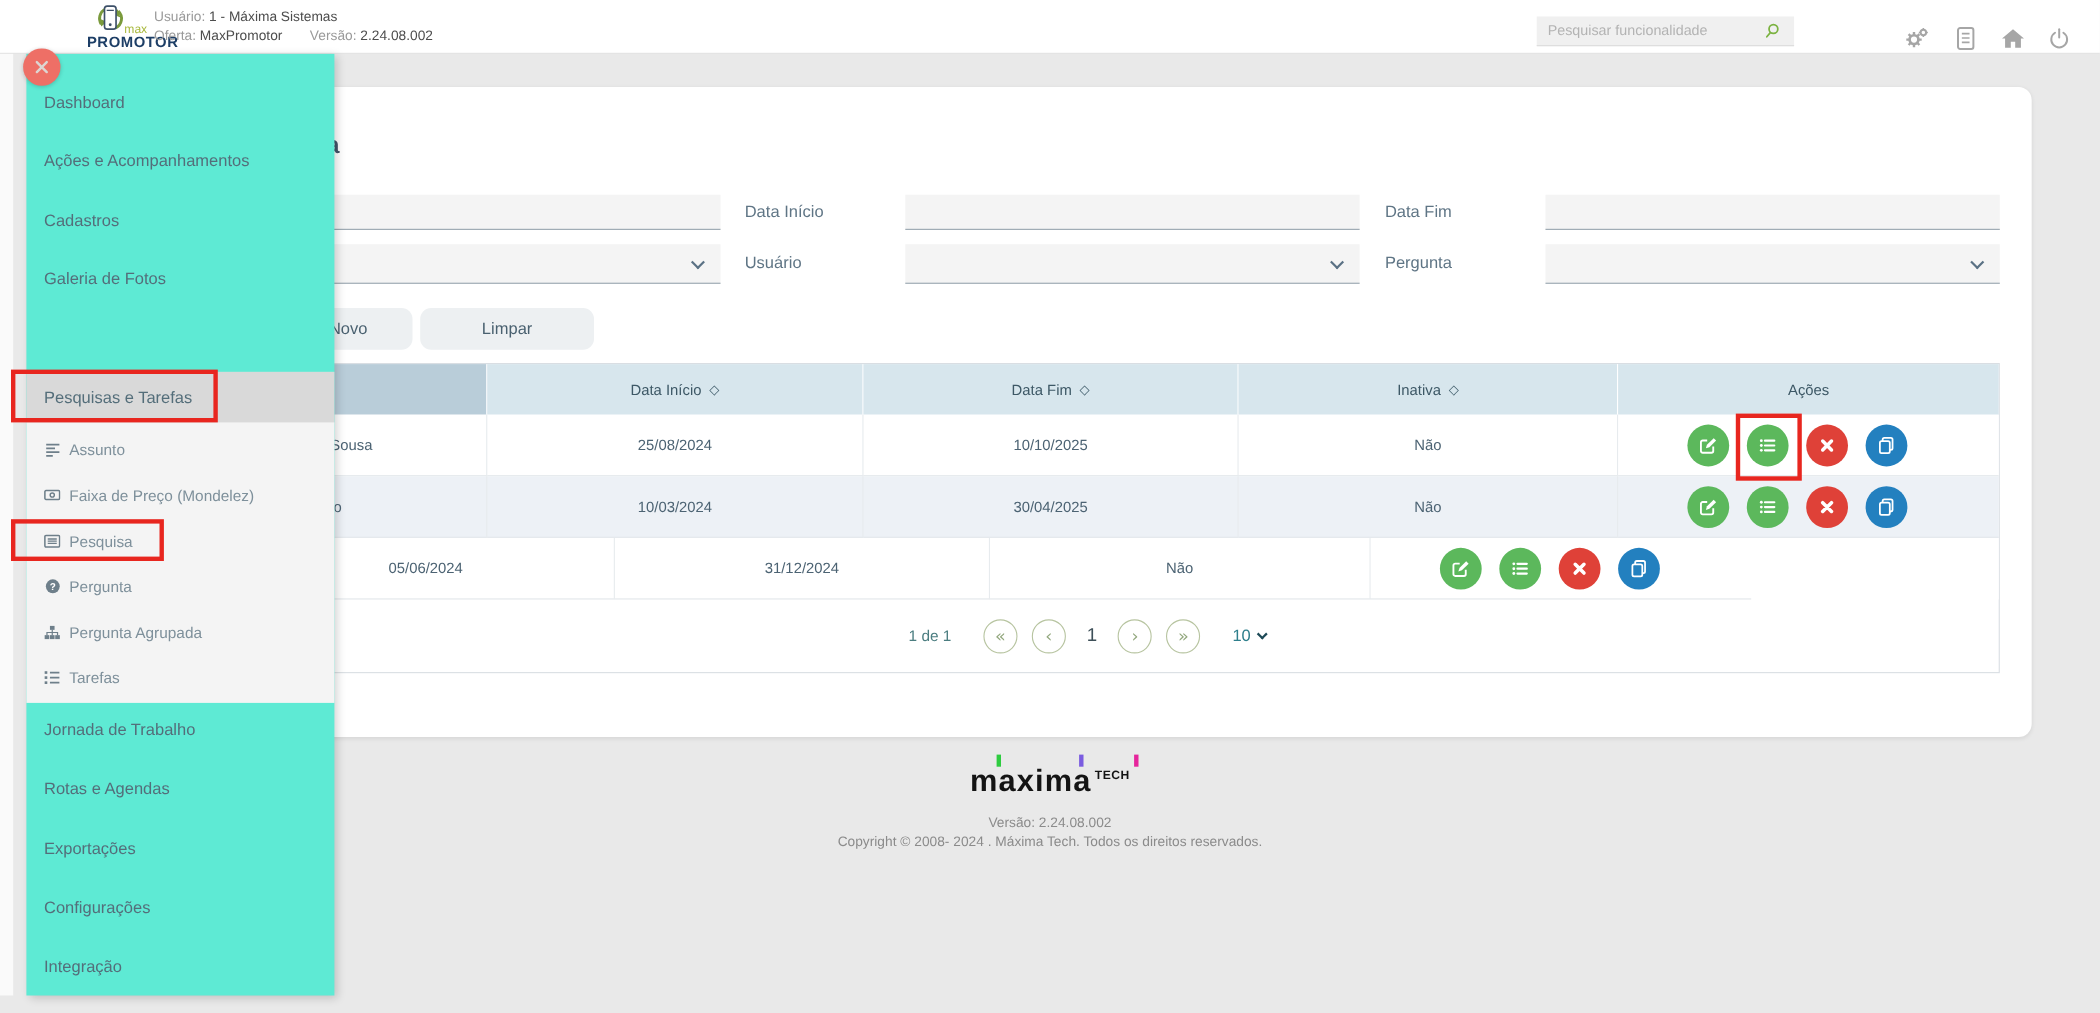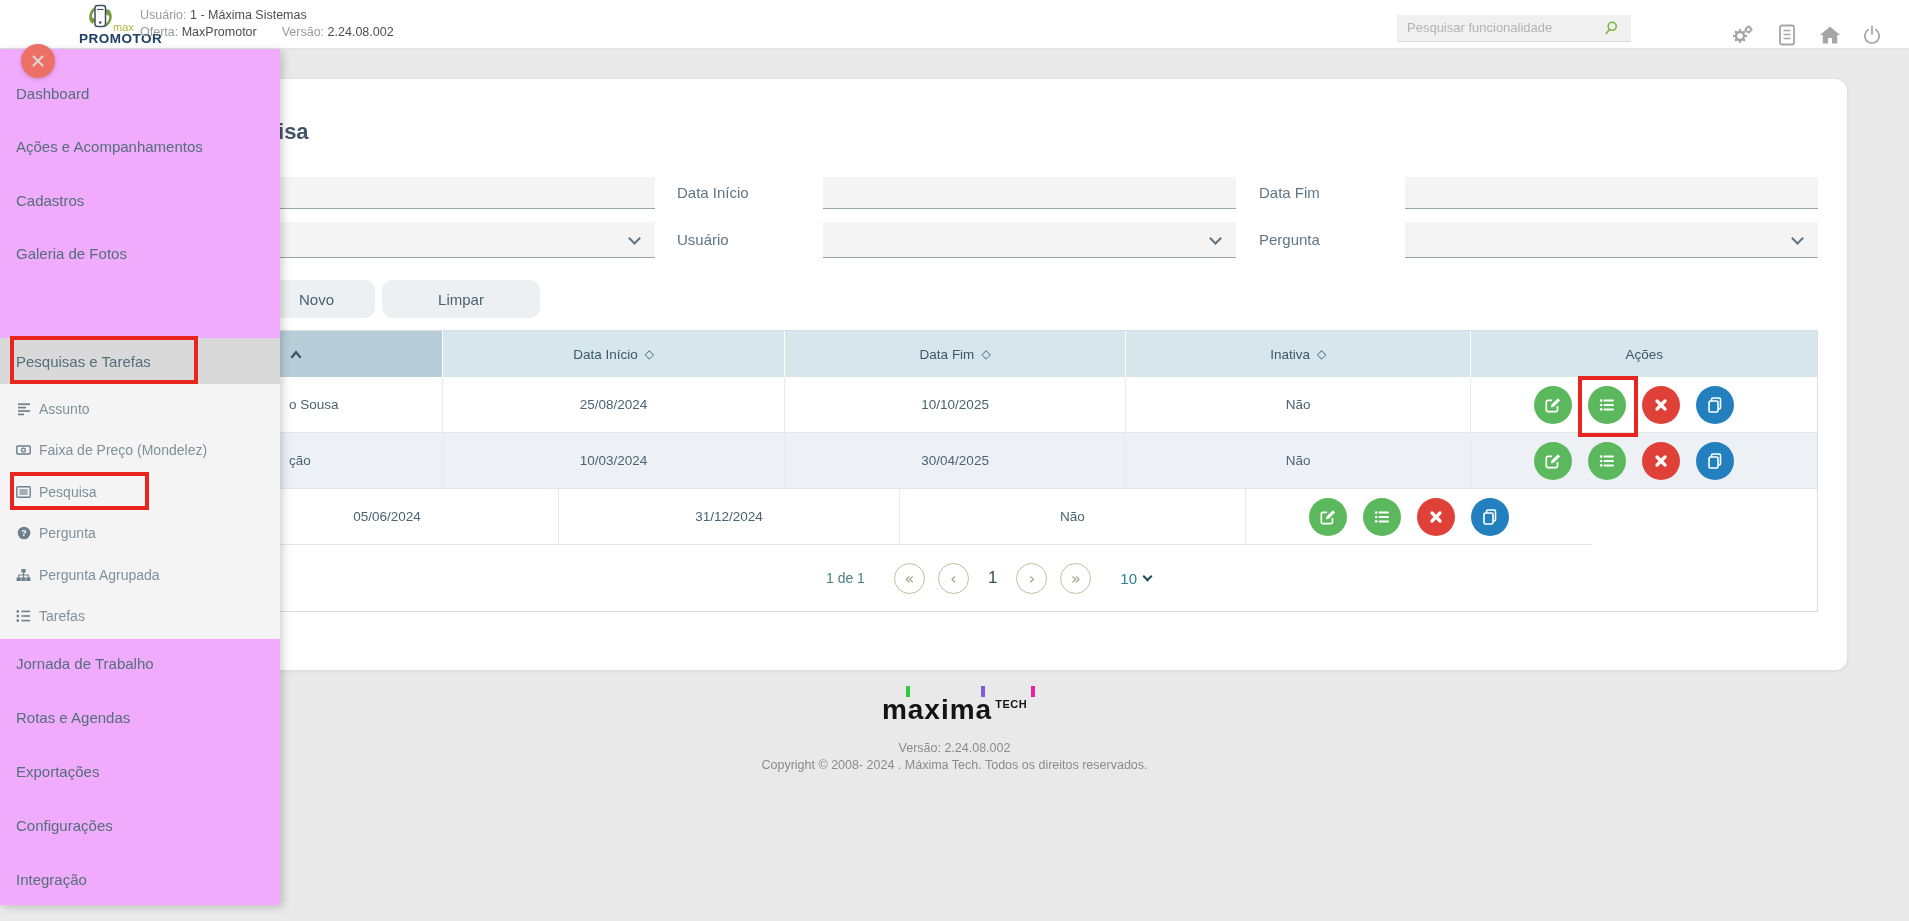--- a/index.html
+++ b/index.html
@@ -16,21 +16,21 @@
   .uinfo .lb{color:#9a9a9a}
   .uinfo .gap{display:inline-block;width:18px}
   .search{position:absolute;left:1397px;top:15px;width:234px;height:27px;background:#f0f0f0;border-bottom:1px solid #dcdcdc}
   .search input{position:absolute;left:10px;top:0;width:190px;height:25px;border:0;background:transparent;outline:none;font-size:13px;color:#555;font-family:Liberation Sans, sans-serif}
   .search input::placeholder{color:#b3b3b3}
   .search .mag{position:absolute;right:12px;top:5px}
   .hico{position:absolute;top:23px;width:24px;height:24px;display:flex;align-items:center;justify-content:center;cursor:pointer}
 
   
   .side-under{position:absolute;left:0;top:49px;width:12px;height:856px;background:#fafafa;z-index:24}
-  .side{position:absolute;left:0;top:49px;width:280px;height:856px;background:#f0abfc;z-index:25;box-shadow:3px 2px 8px rgba(0,0,0,.18)}
+  .side{position:absolute;left:24px;top:49px;width:280px;height:856px;background:#5eead4;z-index:25;box-shadow:3px 2px 8px rgba(0,0,0,.18)}
   .sitem{position:absolute;left:0;width:280px;height:54px;display:flex;align-items:center;padding-left:16px;font-size:15px;color:#546e7a;cursor:pointer}
   .sitem.sel{height:47px;background:#d9d9d9}
   .subblk{position:absolute;left:0;top:335px;width:280px;height:255px;background:#f4f4f4}
   .subitem{position:absolute;left:0;width:280px;height:42px;display:flex;align-items:center;padding-left:16px;font-size:14px;color:#7e909b;cursor:pointer}
   .subitem .mi{display:inline-flex;width:15px;margin-right:8px;align-items:center;justify-content:center}
 
   
   .closeb{position:absolute;left:21px;top:44px;width:34px;height:34px;border-radius:50%;background:#ee6f66;z-index:30;display:flex;align-items:center;justify-content:center;cursor:pointer;box-shadow:0 1px 4px rgba(0,0,0,.2)}
 
   

